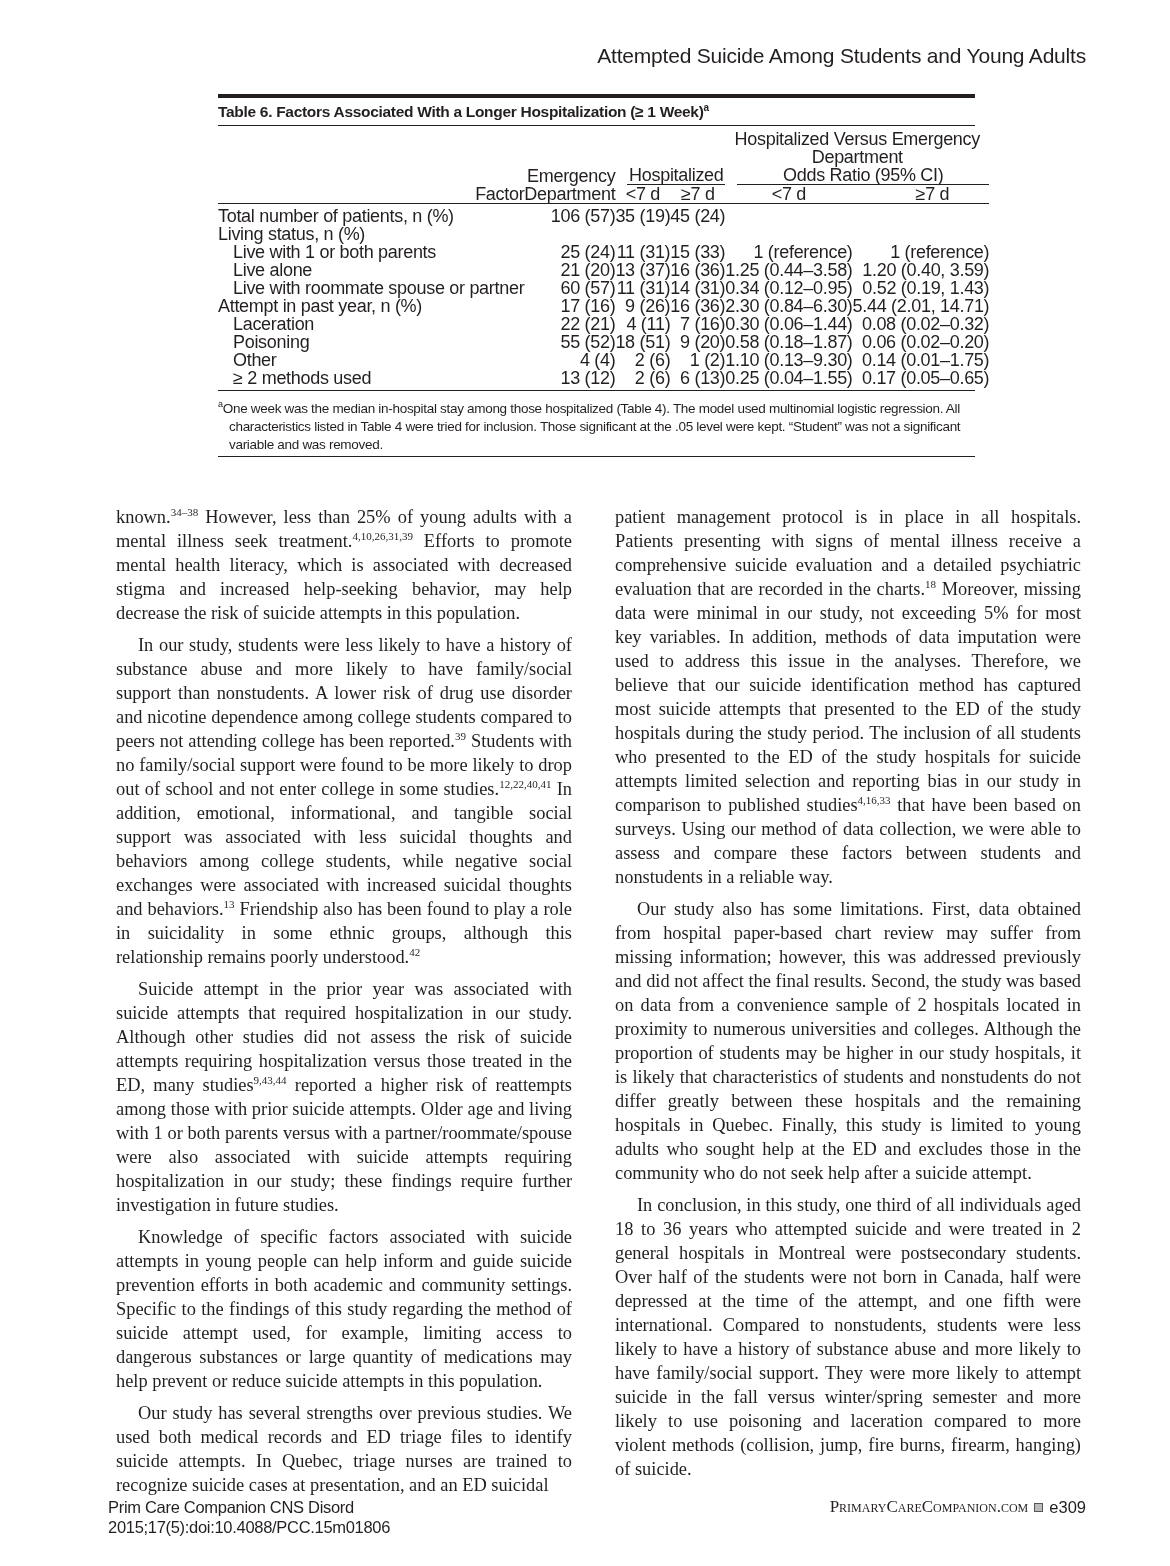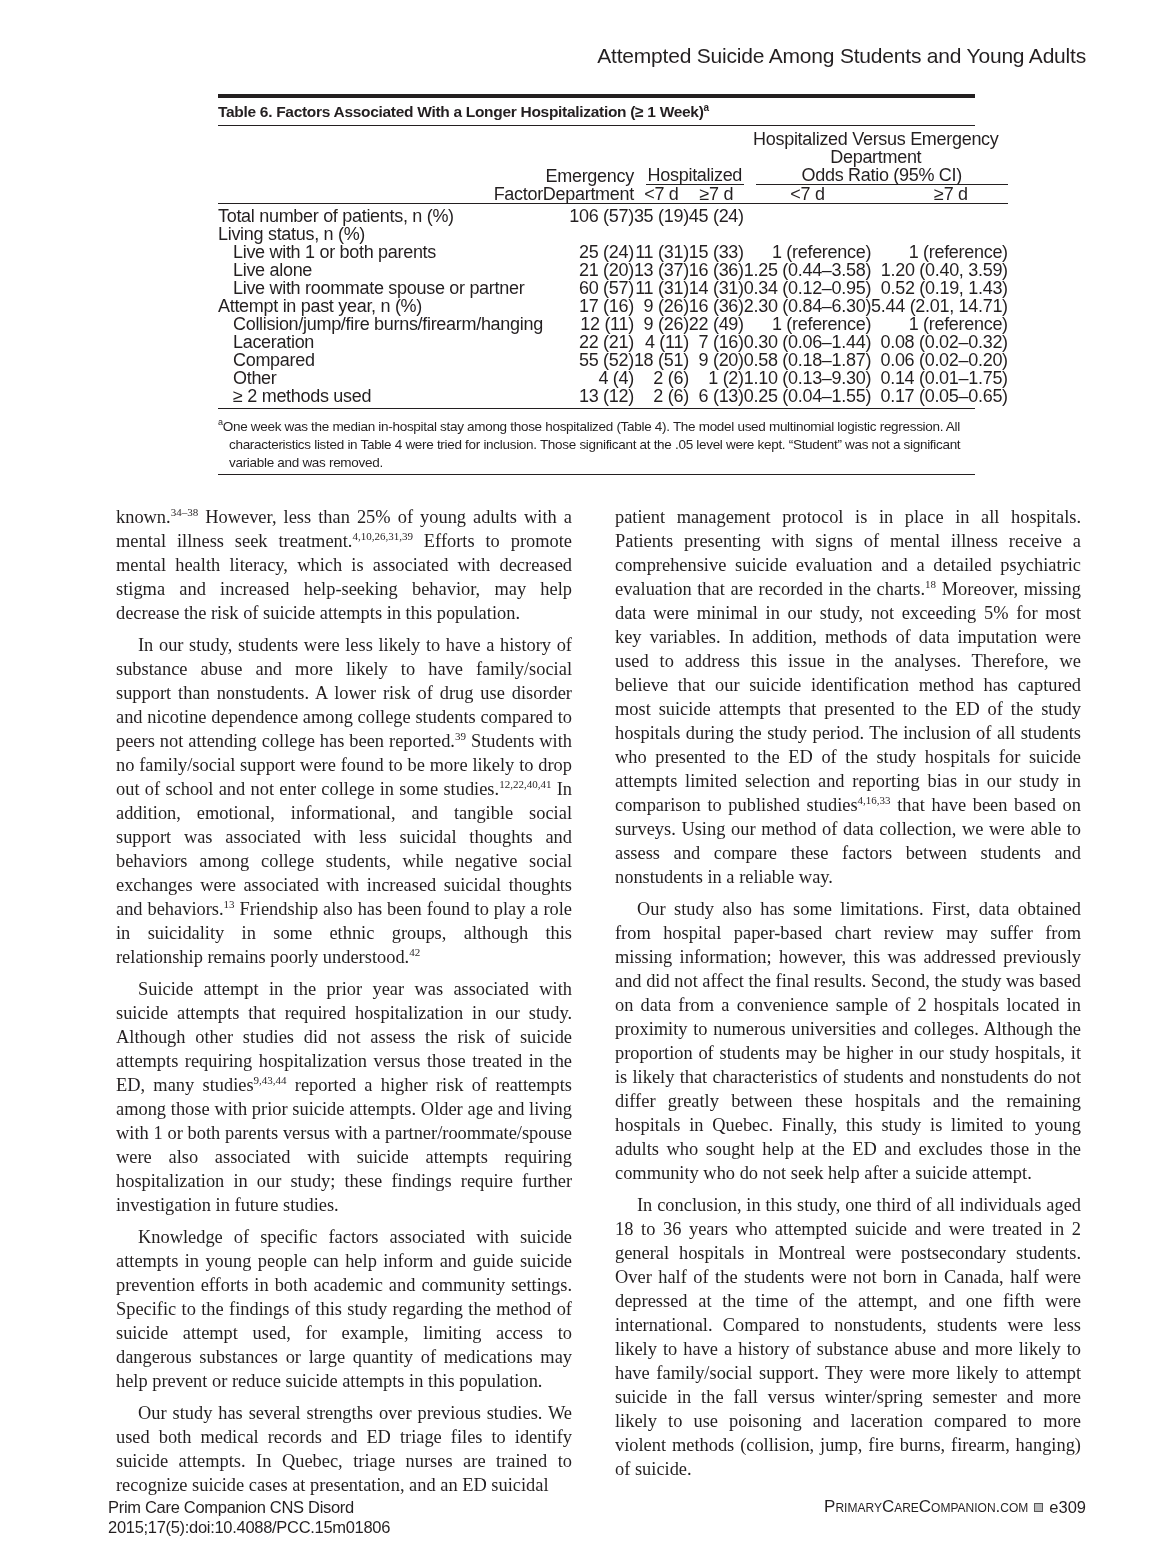--- a/index.html
+++ b/index.html
@@ -37,21 +37,21 @@
 
   .col { position: absolute; top: 497px; width: 472px; font-size: 18.4px; line-height: 24px; text-align: justify; }
   .col-left { left: 108px; }
   .col-right { left: 607px; width: 482px; }
   .col p { margin: 8px; text-indent: 22px; }
   .col p.noindent { text-indent: 0; }
   .col sup { font-size: 11px; line-height: 0; }
 
   .footer-left { position: absolute; left: 108px; top: 1497px; font-size: 16.5px; line-height: 20px; letter-spacing: -0.3px; }
   .footer-right { position: absolute; right: 84px; top: 1497px; font-size: 16.5px; line-height: 20px; display: flex; align-items: center; gap: 6px; }
-  .smallcaps { font-variant: small-caps; font-family: Liberation Sans, sans-serif; font-size: 17px; }
+  .smallcaps { font-variant: small-caps; font-family: Liberation Serif, serif; font-size: 17px; }
   .sq-icon { display: inline-block; width: 9px; height: 9px; border: 1.5px solid #555; background: #bbb; box-sizing: border-box; }
 </style>
 </head>
 <body>
 
 <div class="running-head sans">Attempted Suicide Among Students and Young Adults</div>
 
 <div class="table-wrap sans">
   <div class="table-topbar"></div>
   <div class="table-title"><span>Table 6. Factors Associated With a Longer Hospitalization (≥ 1 Week)</span><sup>a</sup></div>
@@ -130,37 +130,29 @@
         </tr>
         <tr>
           <td class="col-factor">Attempt in past year, n (%)</td>
           <td class="col-ed">17 (16)</td>
           <td class="col-h1">9 (26)</td>
           <td class="col-h2">16 (36)</td>
           <td class="col-or1">2.30 (0.84–6.30)</td>
           <td class="col-or2">5.44 (2.01, 14.71)</td>
         </tr>
         <tr>
-          <td class="col-factor indent">Collision/jump/fire burns/firearm/hanging</td>
-          <td class="col-ed">12 (11)</td>
-          <td class="col-h1">9 (26)</td>
-          <td class="col-h2">22 (49)</td>
-          <td class="col-or1">1 (reference)</td>
-          <td class="col-or2">1 (reference)</td>
-        </tr>
-        <tr>
           <td class="col-factor indent">Laceration</td>
           <td class="col-ed">22 (21)</td>
           <td class="col-h1">4 (11)</td>
           <td class="col-h2">7 (16)</td>
           <td class="col-or1">0.30 (0.06–1.44)</td>
           <td class="col-or2">0.08 (0.02–0.32)</td>
         </tr>
         <tr>
-          <td class="col-factor indent">Compared</td>
+          <td class="col-factor indent">Poisoning</td>
           <td class="col-ed">55 (52)</td>
           <td class="col-h1">18 (51)</td>
           <td class="col-h2">9 (20)</td>
           <td class="col-or1">0.58 (0.18–1.87)</td>
           <td class="col-or2">0.06 (0.02–0.20)</td>
         </tr>
         <tr>
           <td class="col-factor indent">Other</td>
           <td class="col-ed">4 (4)</td>
           <td class="col-h1">2 (6)</td>

